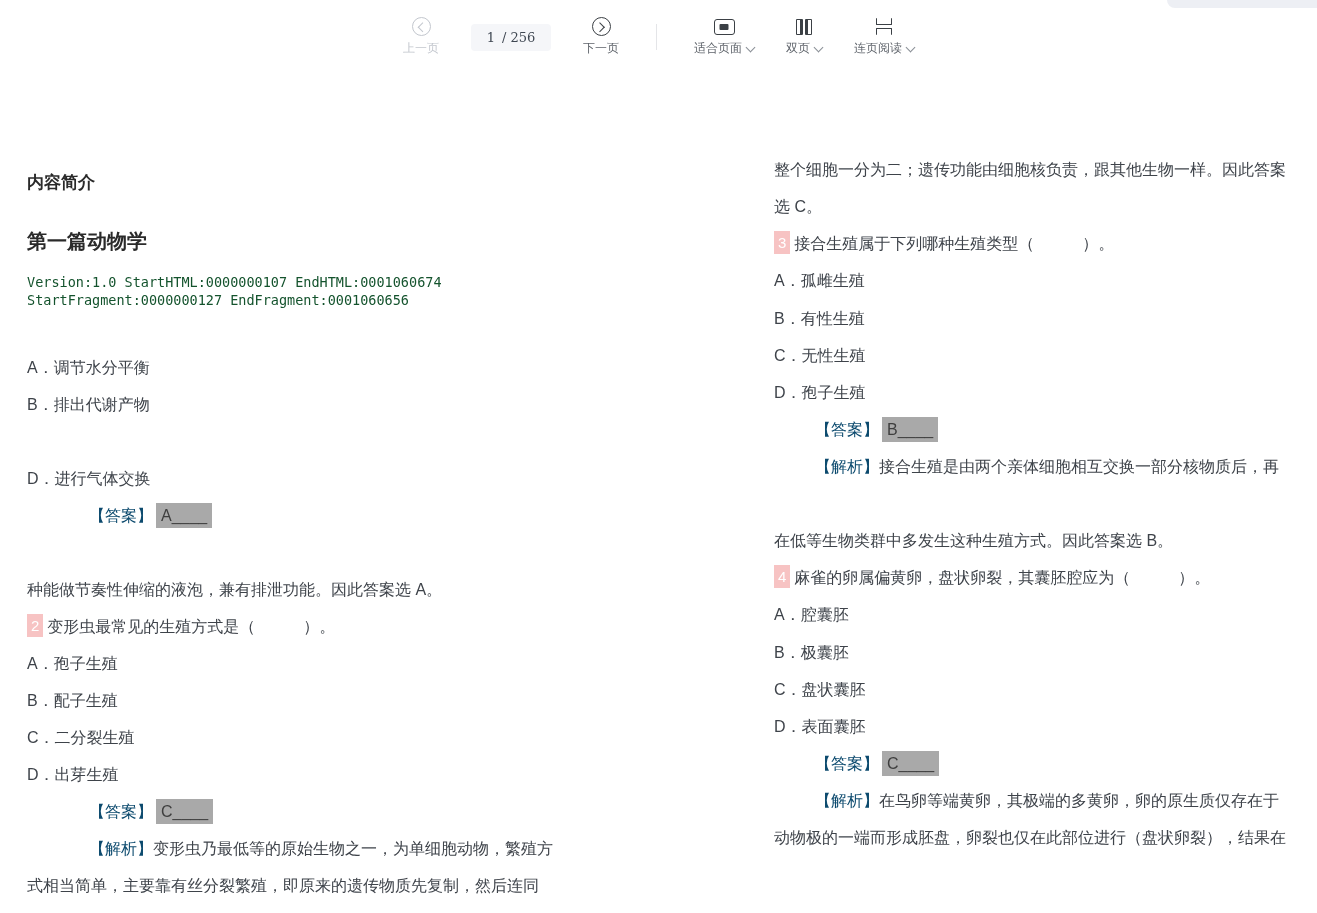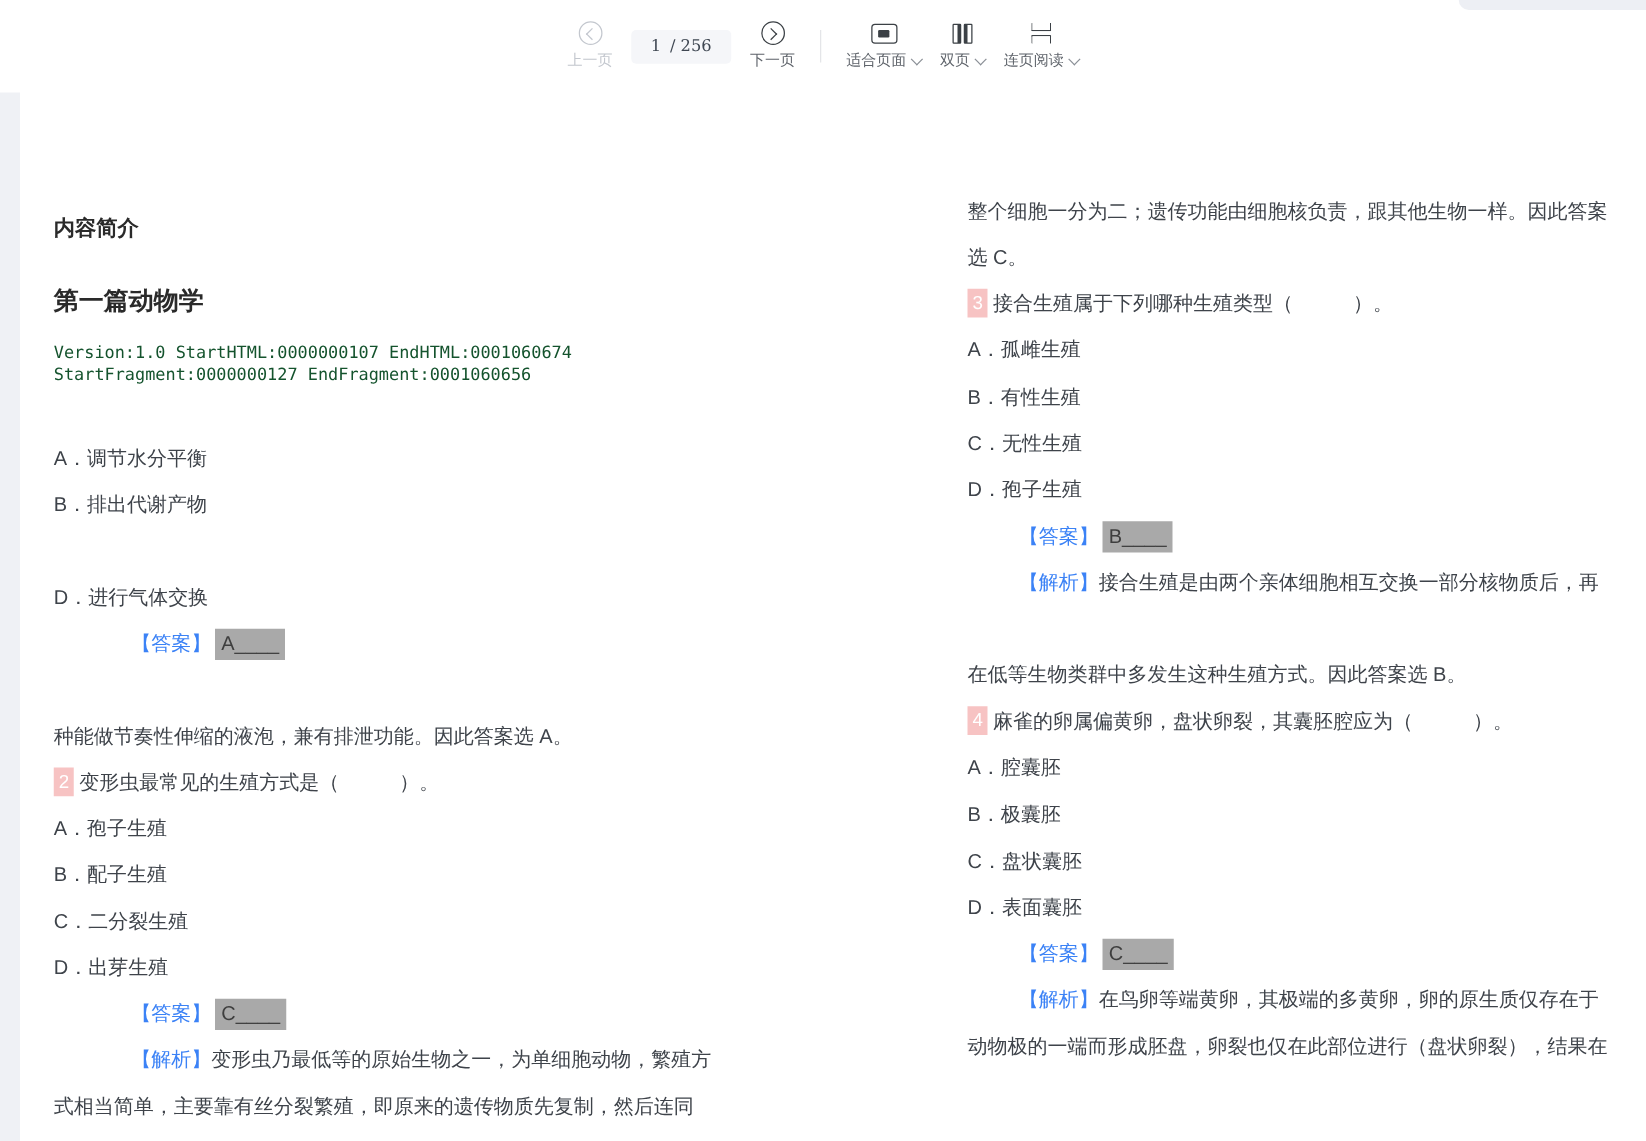--- a/index.html
+++ b/index.html
@@ -5,21 +5,21 @@
   html,body{margin:0;padding:0;}
   body{
     width:1317px;height:913px;position:relative;overflow:hidden;
     background:#ffffff;
     font-family:"Liberation Sans","DejaVu Sans",sans-serif;
     -webkit-font-smoothing:antialiased;
   }
   
   .toolbar{
     position:absolute;top:0;left:0;right:0;height:74px;background:#fff;
-    display:flex;align-items:center;justify-content:center;gap:15px;z-index:3;
+    display:flex;align-items:center;justify-content:center;gap:32px;z-index:3;
   }
   .tb-btn{
     display:flex;flex-direction:column;align-items:center;gap:4px;
     font-size:12px;color:#5f646b;cursor:pointer;user-select:none;
   }
   .tb-btn .ico{height:19px;display:flex;align-items:center;color:#3b4045;}
   .tb-btn.disabled{color:#c3c7ce;}
   .tb-btn.disabled .ico{color:#c3c7ce;}
   .lblrow{display:flex;align-items:center;}
   .chev{
@@ -50,33 +50,33 @@
     width:80px;height:27px;background:#f5f6f9;border-radius:4px;
     display:flex;align-items:center;justify-content:center;gap:7px;
     font-family:"DejaVu Serif",serif;font-size:13px;color:#3f4752;cursor:text;
   }
   .tb-divider{width:1px;height:26px;background:#e4e5e8;margin:0 5px;}
   
   .corner-pill{position:absolute;top:0;right:0;width:150px;height:8px;background:#edeff4;border-bottom-left-radius:8px;z-index:4;}
   
   .content{position:absolute;top:57px;left:0;right:0;bottom:0;background:#eff1f5;}
   .page{position:absolute;top:9px;bottom:0;background:#fff;overflow:hidden;}
-  .page-left{left:16px;width:752px;padding-left:29px;}
+  .page-left{left:0;width:752px;padding-left:29px;}
   .page-right{left:667px;right:0;}
   .ln{
     position:absolute;left:27px;height:26px;line-height:26px;white-space:nowrap;
     font-size:16px;color:#3e434a;
   }
   .page-right .ln{left:107px;}
   .page-left .ind{left:89px;}
   .page-right .ind{left:148px;}
   .h1{font-size:17px;font-weight:bold;color:#2a2a2a;}
   .h2{font-size:20px;font-weight:bold;color:#2a2a2a;}
   .mono{font-family:"DejaVu Sans Mono",monospace;font-size:13.5px;color:#14532d;height:18px;line-height:18px;}
-  .tag{color:#3b82f6;}
+  .tag{color:#0c4a6e;}
   .qnum{display:inline-block;background:#f7c3c3;color:#ffffff;padding:0 4px;margin-right:4px;font-size:15px;line-height:23px;height:23px;vertical-align:1px;}
   .ansbox{display:inline-block;background:#a9a9a9;color:#3e3e3e;padding:0 5px;margin-left:3px;line-height:25px;height:25px;}
 </style>
 </head>
 <body>
 
 <div class="corner-pill"></div>
 
 <div class="toolbar">
   <div class="tb-btn disabled">

